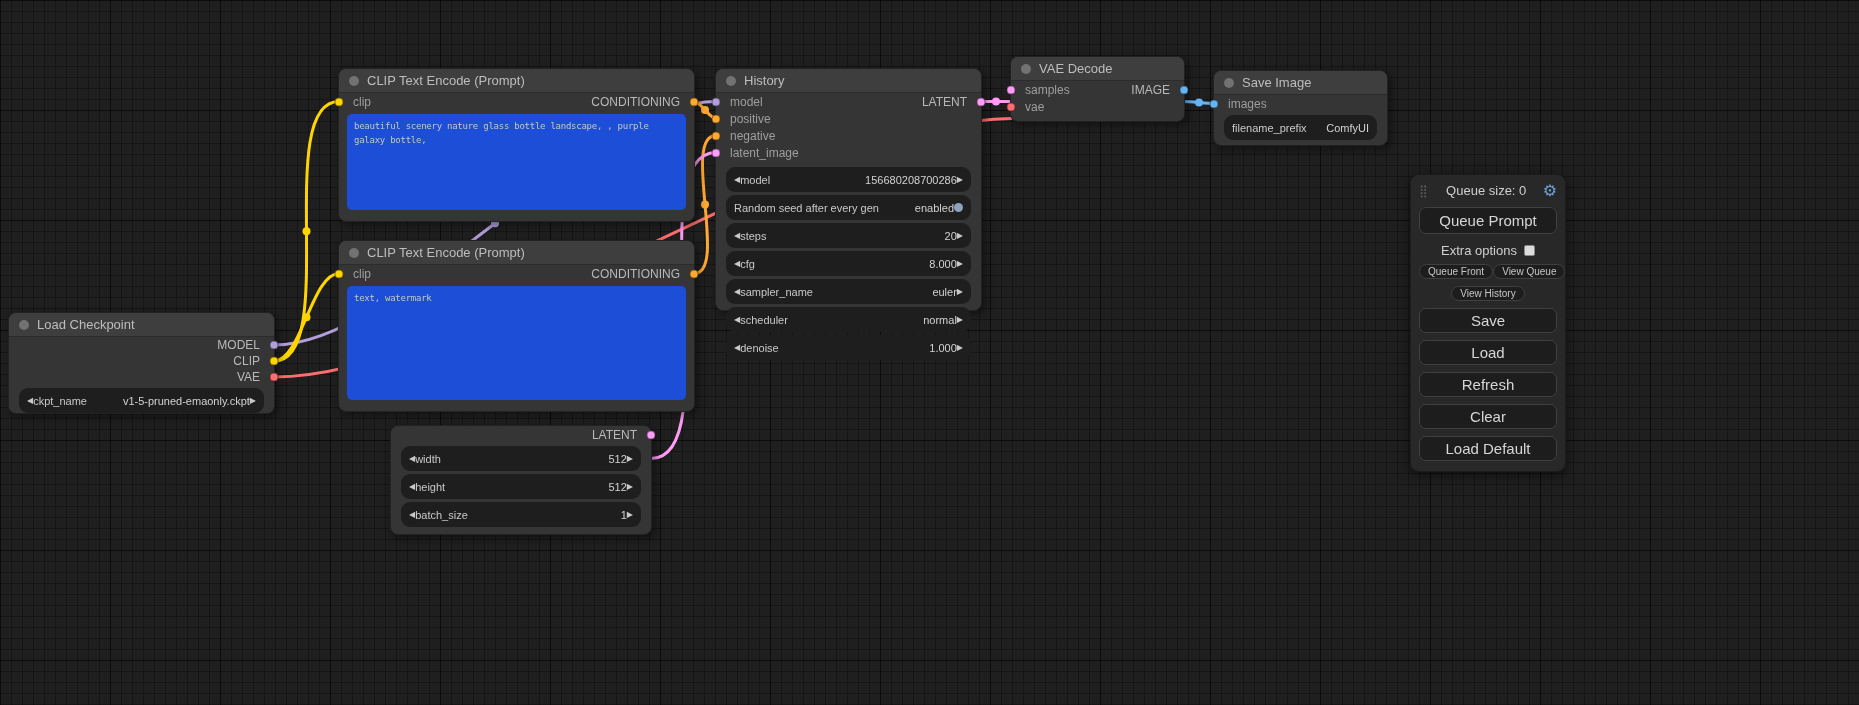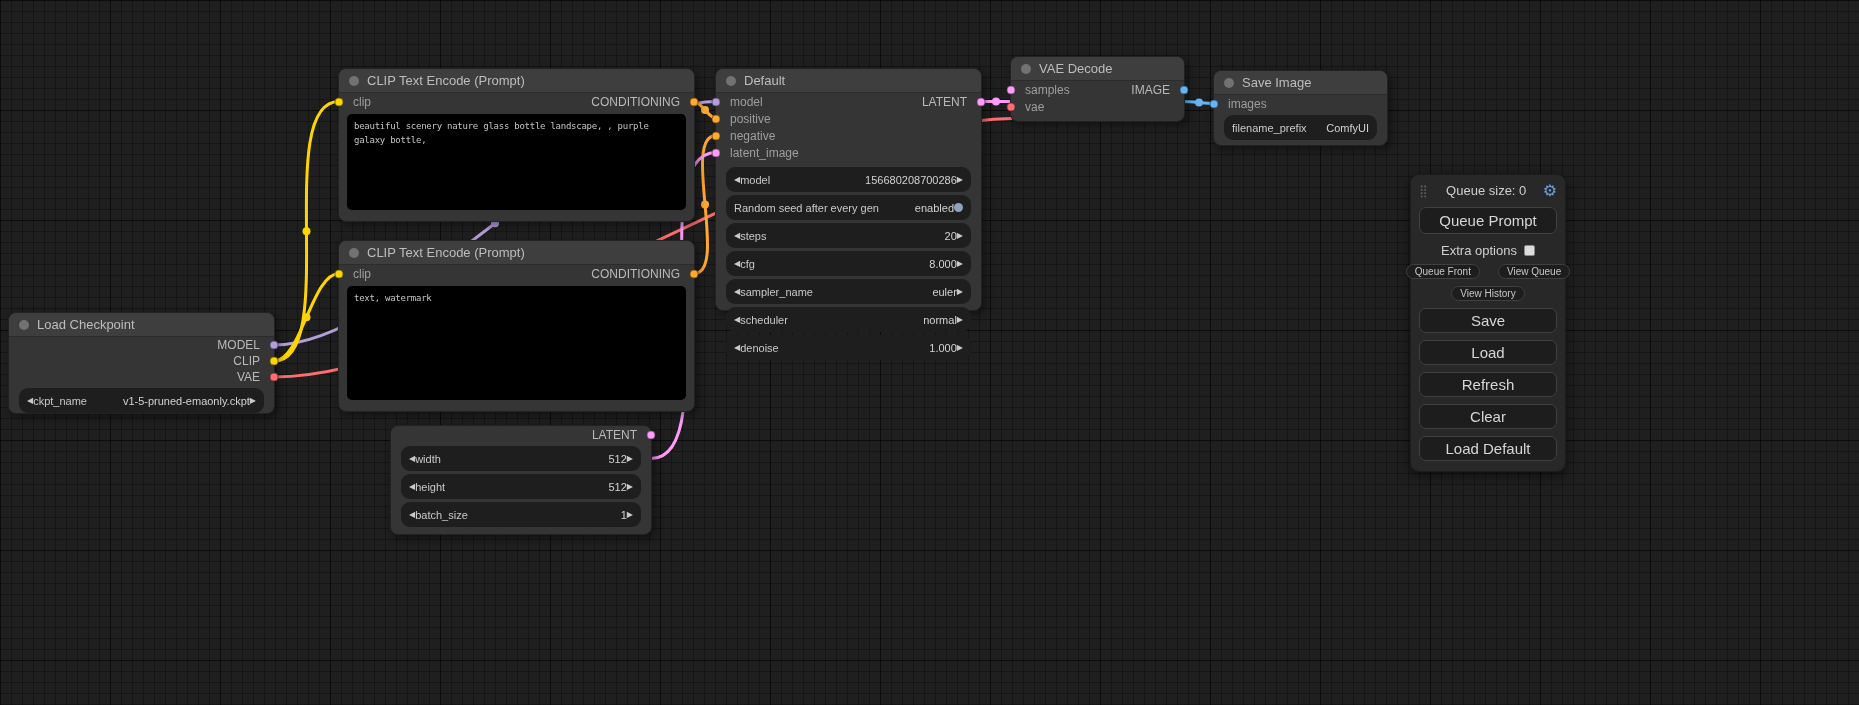--- a/index.html
+++ b/index.html
@@ -49,21 +49,21 @@
   .widget {
     height:25px; flex:none; margin:3px 10px 0; background:#1e1e1e;
     border-radius:9px; display:flex; align-items:center; gap:0;
     padding:8px 8px; font-size:11px; color:#c9c9c9; white-space:nowrap;
   }
   .widget .arrow { font-size:8px; color:#c9c9c9; line-height:1; cursor:pointer; }
   .widget .wvalue { margin-left:auto; color:#d2d2d2; }
   .toggle-dot { width:9px; height:9px; border-radius:50%; background:var(--color-toggle_on,#8da3bd); flex:none; }
 
   .textarea {
-    flex:1; margin:4px 8px 4px; background:#000000; border-radius:5px;
+    flex:1; margin:4px 8px 4px; background:#1d4ed8; border-radius:5px;
     padding:5px 7px; font-family:"DejaVu Sans Mono", monospace;
     font-size:9px; letter-spacing:-0.25px; line-height:1.6; color:#c6c6c6;
     white-space:pre-wrap; overflow:hidden;
   }
 
   
   .menu {
     position:absolute; left:1410px; top:174px; width:156px; z-index:3;
     background:#282828; border:1px solid #1c1c1c; border-radius:9px;
     padding:6px 8px 10px; box-shadow:0 3px 12px rgba(0,0,0,0.55);
@@ -77,21 +77,21 @@
   .btn {
     display:block; width:100%; background:#1d1d1d; border:1px solid #404040;
     color:#d6d6d6; border-radius:7px; font-size:15px; padding:3px 0;
     margin-top:7px; text-align:center;
   }
   .btn.queue-prompt { padding:4px 16px; }
 
   .extra-row { display:flex; align-items:center; justify-content:center; gap:7px; margin-top:9px; color:#cfcfcf; font-size:13px; }
   .checkbox { width:11px; height:11px; background:#dcdcdc; border:1px solid #8a8a8a; border-radius:2px; cursor:pointer; }
 
-  .small-row { display:flex; gap:18px; margin-top:6px; justify-content:center; }
+  .small-row { display:flex; gap:0; margin-top:6px; justify-content:flex-start; }
   .btn-small {
     background:#1d1d1d; border:1px solid #404040; color:#c6c6c6;
     border-radius:8px; font-size:10px; padding:1px 8px; white-space:nowrap;
   }
   .history-row { text-align:center; margin-top:4px; }
 </style>
 </head>
 <body>
 
 <div id="canvas">
@@ -199,21 +199,21 @@
         <span class="wname">batch_size</span>
         <span class="wvalue">1</span>
         <span class="arrow">▶</span>
       </div>
     </div>
   </div>
 
   <div class="node" style="left:715px; top:68px; width:267px; height:243px;">
     <div class="node-title">
       <span class="collapse-dot"></span>
-      <span>Default</span>
+      <span>History</span>
     </div>
     <div class="node-body">
       <div class="slot-row">
         <span class="port in" style="background: rgb(179, 157, 219);"></span>
         <span class="slot-label in">model</span>
         <span class="slot-label out">LATENT</span>
         <span class="port out" style="background: rgb(255, 156, 249);"></span>
       </div>
       <div class="slot-row">
         <span class="port in" style="background: rgb(255, 169, 49);"></span>

